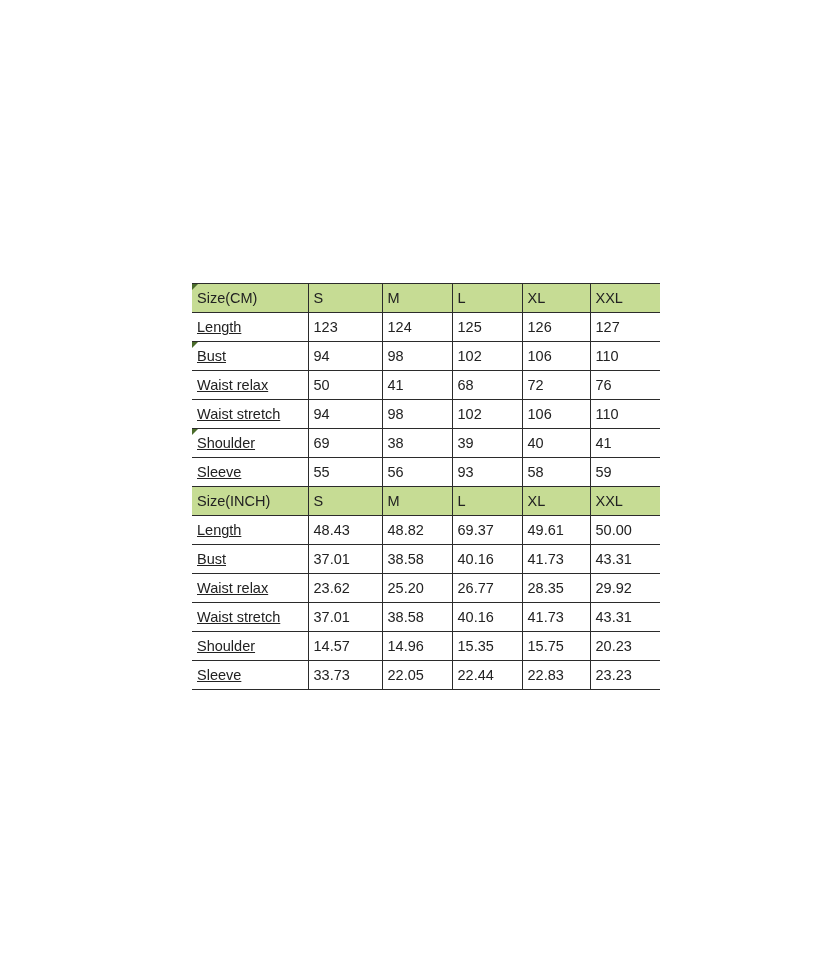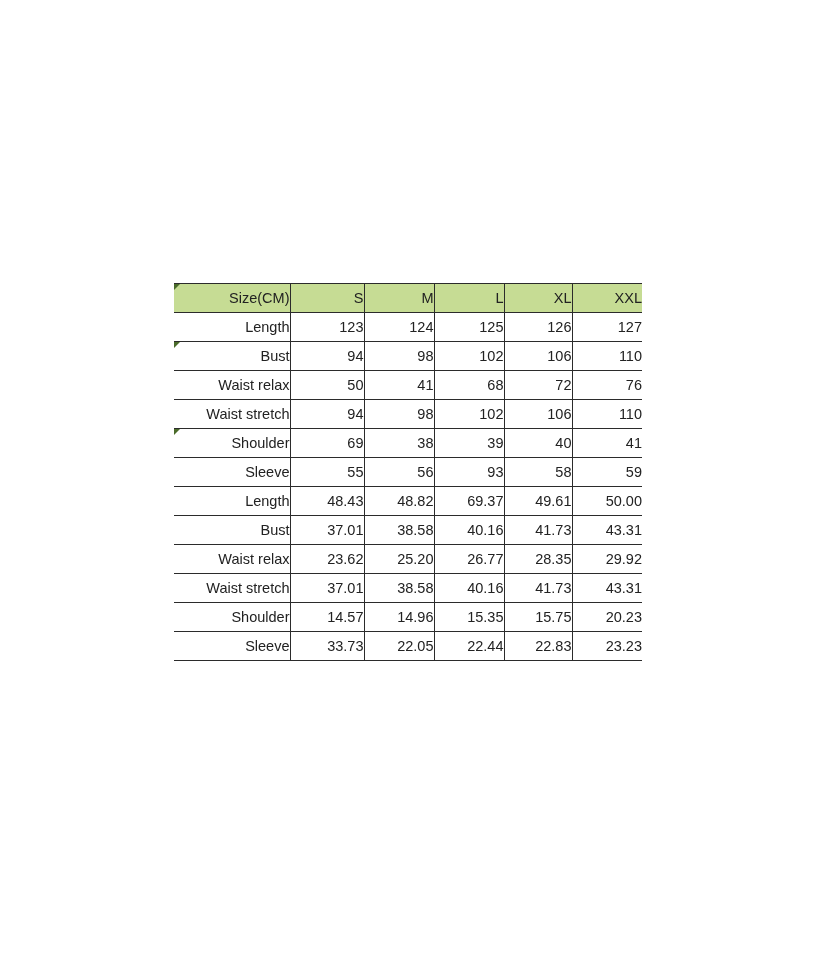--- a/index.html
+++ b/index.html
@@ -11,24 +11,23 @@
   body {
     width: 830px;
     height: 960px;
     position: relative;
     font-family: "Liberation Sans", sans-serif;
     overflow: hidden;
   }
 
   #size-chart-wrap {
     position: absolute;
-    left: 174px;
+    left: 192px;
     top: 283px;
     width: 468px;
-    text-align: right;
   }
 
   table.size-table {
     border-collapse: collapse;
     table-layout: fixed;
     width: 468px;
     background: #ffffff;
   }
 
   table.size-table td {
@@ -48,21 +47,21 @@
 
   
   col.c-label { width: 116px; }
   col.c-s     { width: 74px;  }
   col.c-m     { width: 70px;  }
   col.c-l     { width: 70px;  }
   col.c-xl    { width: 68px;  }
   col.c-xxl   { width: 70px;  }
 
   
-  td.label-cell  { background: #c6dc94; }
+  td.label-cell  { background: #c6dc94; text-decoration: underline; }
   td.header-cell { background: #c6dc94; }
 
   tr.header-row td { background: #c6dc94; }
 
   
   table.size-table td.last-col { border-right: none; }
 
   
   tr.first-row td { border-top: 1px solid #2b2b2b; }
 
@@ -153,20 +152,28 @@
 
       <tr>
         <td class="label-cell">Sleeve</td>
         <td>55</td>
         <td>56</td>
         <td>93</td>
         <td>58</td>
         <td class="last-col">59</td>
       </tr>
 
+      <tr class="header-row">
+        <td class="header-cell">Size(INCH)</td>
+        <td class="header-cell">S</td>
+        <td class="header-cell">M</td>
+        <td class="header-cell">L</td>
+        <td class="header-cell">XL</td>
+        <td class="header-cell last-col">XXL</td>
+      </tr>
 
       <tr>
         <td class="label-cell">Length</td>
         <td>48.43</td>
         <td>48.82</td>
         <td>69.37</td>
         <td>49.61</td>
         <td class="last-col">50.00</td>
       </tr>
 

